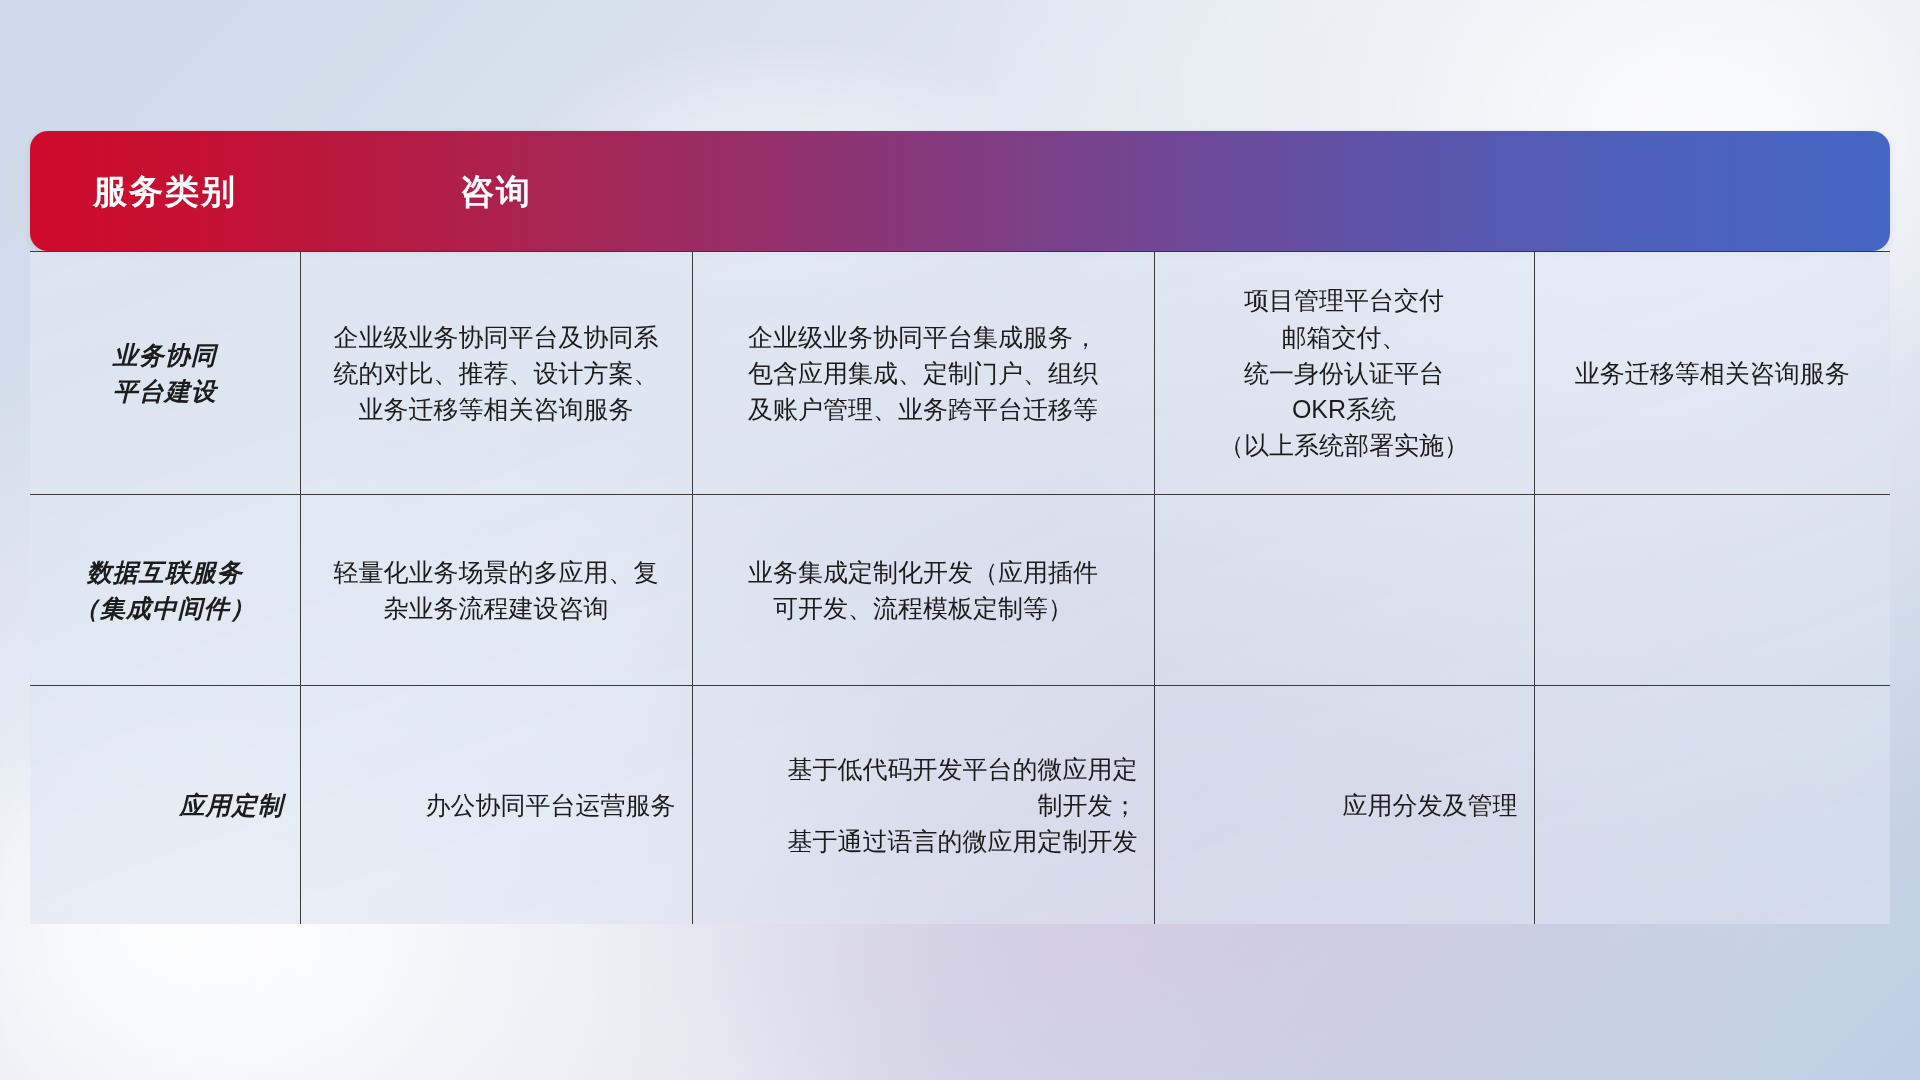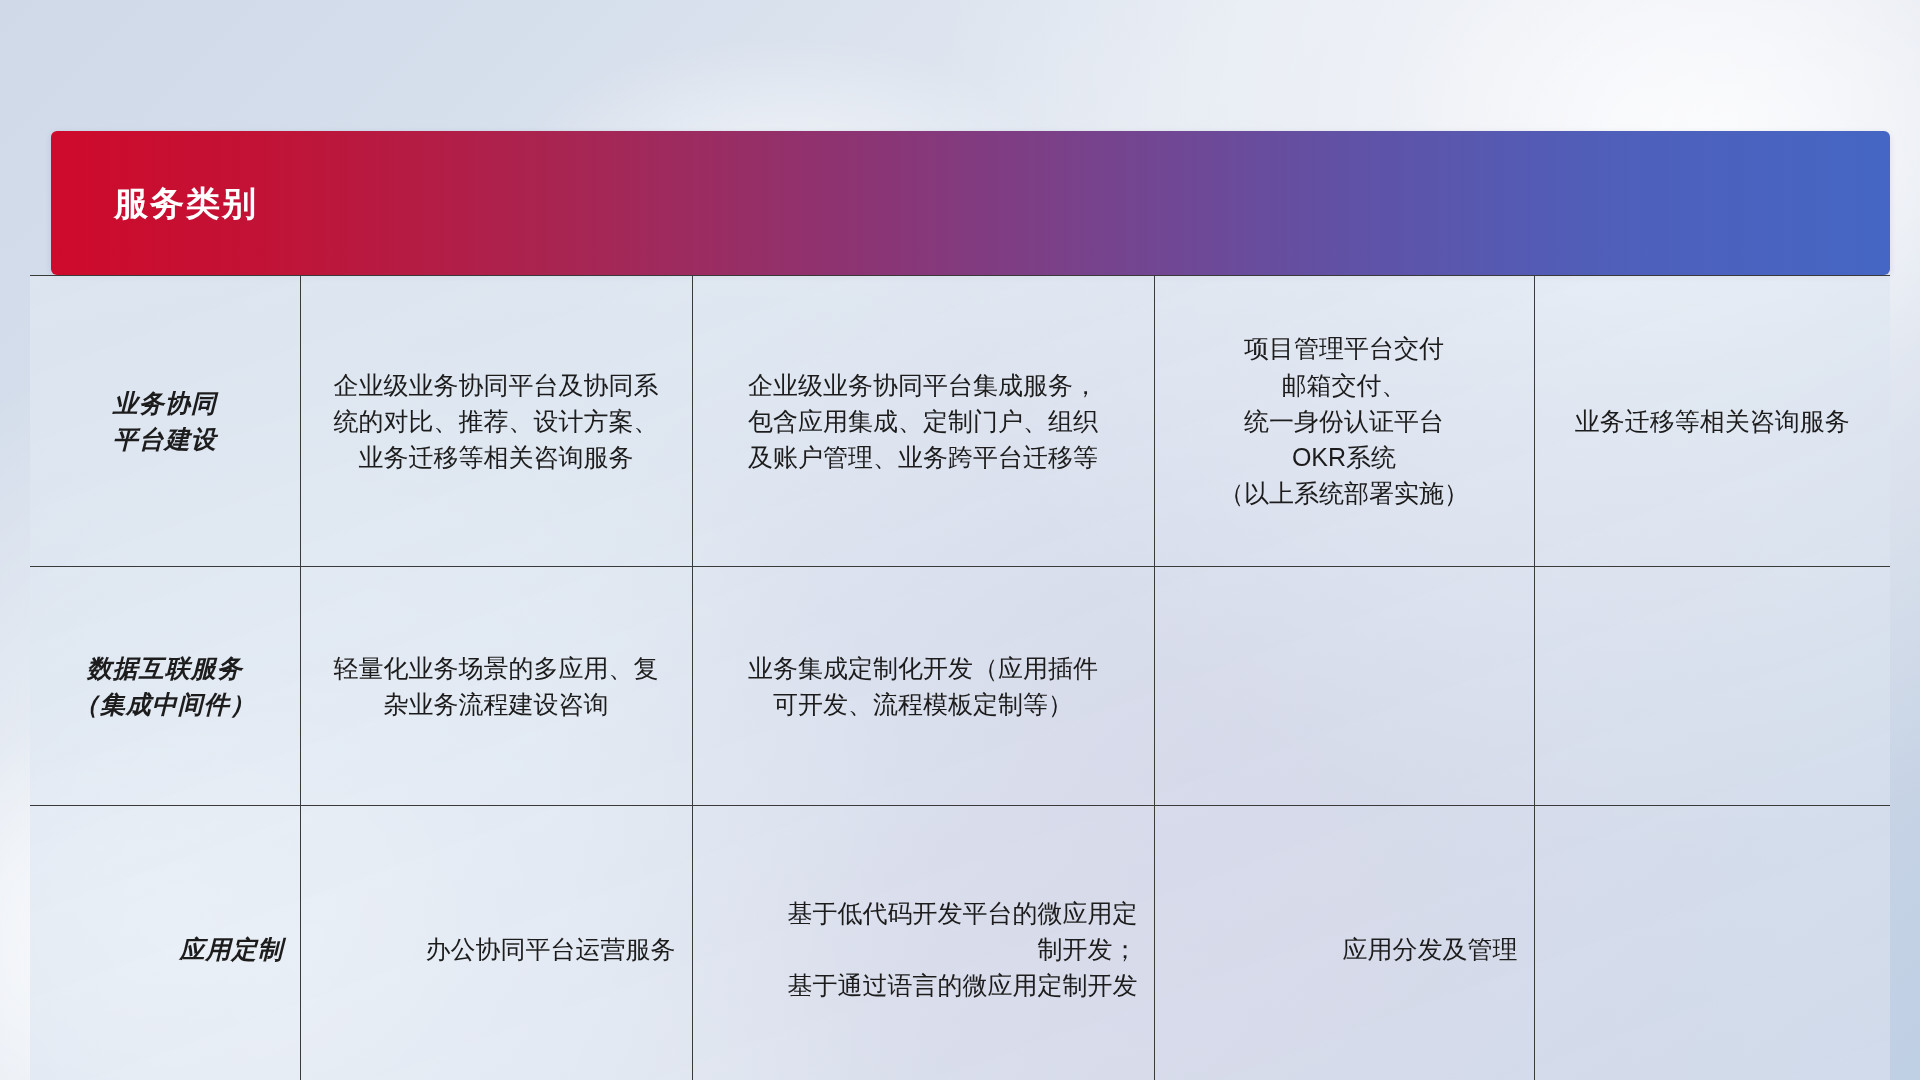--- a/index.html
+++ b/index.html
@@ -36,48 +36,47 @@
   .glow-d { left: 520px; top: 40px; width: 520px; height: 260px; background: radial-gradient(ellipse at center, rgba(255,255,255,0.55), rgba(255,255,255,0) 72%); }
 
   .table-wrap {
     position: absolute;
     left: 30px;
     top: 131px;
     width: 1860px;
   }
 
   .header-bar {
-    height: 144px;
-    border-radius: 6px;
+    height: 120px;
+    border-radius: 18px;
     background: linear-gradient(90deg, #cf0a2c 0%, #c21235 11%, #a82552 28%, #8c3473 44%, #75448f 58%, #5e53a8 72%, #4e60bb 86%, #4566c4 100%);
     display: grid;
     grid-template-columns: 270px 392px 462px 380px 356px;
     align-items: center;
     box-shadow: 0 2px 6px rgba(60,60,110,0.12);
-    margin-left: 21px;
   }
   .header-cell {
     color: #ffffff;
     font-size: 34px;
     font-weight: bold;
     text-align: center;
     letter-spacing: 2px;
     line-height: 1.2;
   }
 
   .body-table {
     border-collapse: collapse;
     width: 1860px;
     table-layout: fixed;
     background: linear-gradient(160deg, rgba(226,234,243,0.62) 0%, rgba(219,229,241,0.58) 45%, rgba(222,228,240,0.55) 100%);
   }
   .body-table td {
     border: 1px solid #3a3a3a;
     vertical-align: middle;
-    padding: 24px 16px;
+    padding: 0 16px;
     font-size: 25px;
     color: #1c1c1c;
     line-height: 1.45;
     text-align: center;
   }
   .body-table tr td:first-child {
     border-left: none;
     font-style: italic;
   }
   .body-table tr td:last-child {
@@ -107,20 +106,21 @@
 <div class="stage">
   <div class="glow glow-a"></div>
   <div class="glow glow-b"></div>
   <div class="glow glow-c"></div>
   <div class="glow glow-d"></div>
 
   <div class="table-wrap">
 
     <div class="header-bar">
       <div class="header-cell">服务类别</div>
+      <div class="header-cell">咨询</div>
     </div>
 
     <table class="body-table">
       <colgroup>
         <col style="width:270px">
         <col style="width:392px">
         <col style="width:462px">
         <col style="width:380px">
         <col style="width:356px">
       </colgroup>

